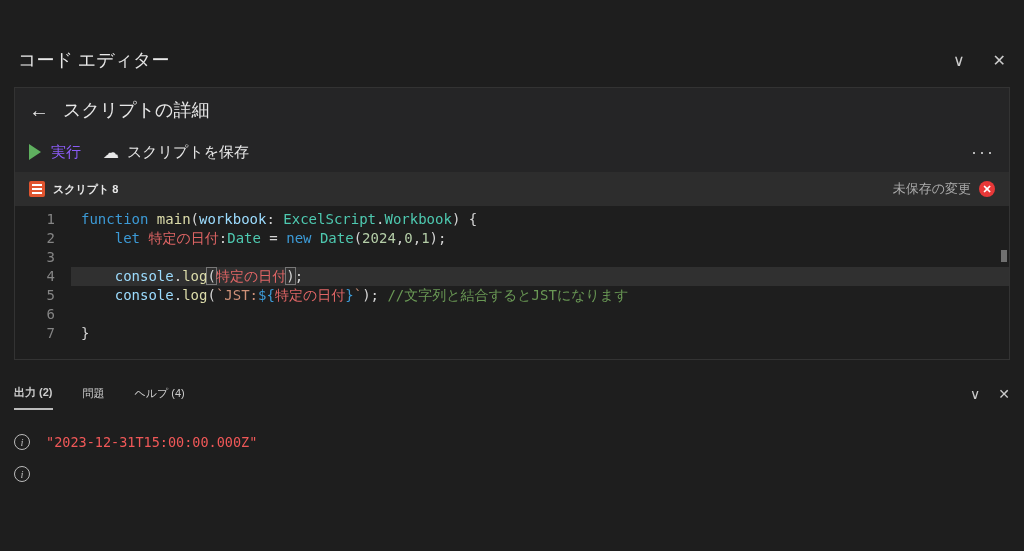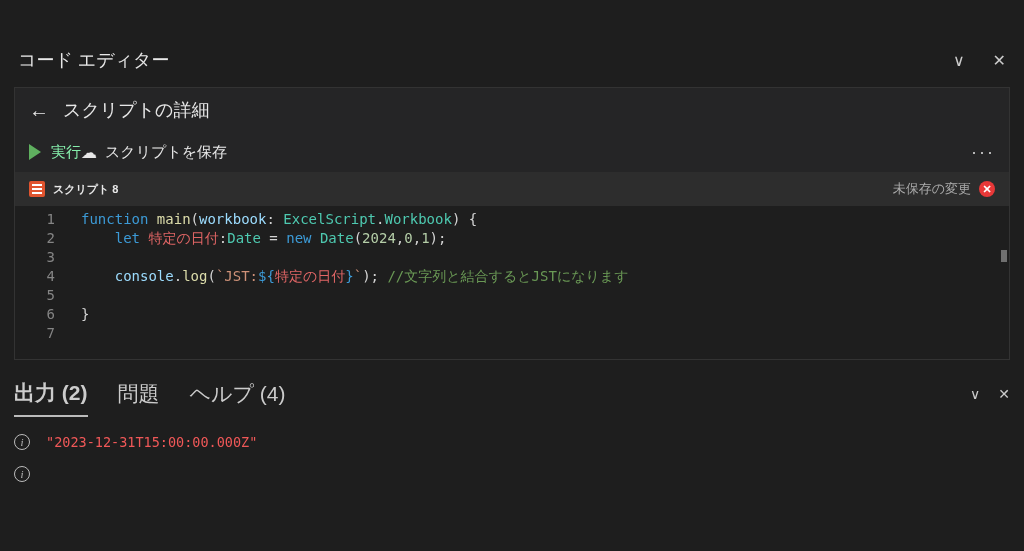--- a/index.html
+++ b/index.html
@@ -52,21 +52,21 @@
   height: 40px;
   padding: 0 14px;
 }
 .play-icon {
   width: 0; height: 0;
   border-left: 12px solid #5fb05f;
   border-top: 8px solid transparent;
   border-bottom: 8px solid transparent;
   margin-right: 10px;
 }
-.run-label { font-size: 15px; color: #86efac; }
+.run-label { font-size: 15px; color: #8b5cf6; margin-right: 22px; }
 .cloud-icon { color: #e8e8e8; font-size: 16px; margin-right: 8px; }
 .save-label { font-size: 15px; color: #e8e8e8; }
 .toolbar-spacer { flex: 1; }
 .dots { color: #cccccc; font-size: 18px; letter-spacing: 2px; }
 
 .script-bar {
   display: flex;
   align-items: center;
   height: 34px;
   padding: 0 14px;
@@ -130,21 +130,21 @@
 
 .bottom-tabs {
   display: flex;
   align-items: center;
   padding: 0 14px;
   height: 40px;
   margin-top: 14px;
   border-bottom: 1px solid transparent;
 }
 .btab {
-  font-size: 21px;
+  font-size: 11px;
   color: #cccccc;
   margin-right: 30px;
   padding: 8px 0;
   cursor: pointer;
   text-align: center;
 }
 .btab.active {
   font-weight: 600;
   border-bottom: 2px solid #bbb;
 }
@@ -216,20 +216,21 @@
         <div>4</div>
         <div>5</div>
         <div>6</div>
         <div>7</div>
       </div>
     <div class="code" id="code">
       <div class="minimap"></div>
     <div class="code-line"><span class="tk-keyword">function </span><span class="tk-func">main</span><span class="tk-plain">(</span><span class="tk-param">workbook</span><span class="tk-plain">: </span><span class="tk-type">ExcelScript</span><span class="tk-plain">.</span><span class="tk-type">Workbook</span><span class="tk-plain">) {</span></div>
         <div class="code-line"><span>    </span><span class="tk-keyword">let </span><span class="tk-var">特定の日付</span><span class="tk-plain">:</span><span class="tk-type">Date</span><span class="tk-plain"> = </span><span class="tk-keyword">new </span><span class="tk-type">Date</span><span class="tk-plain">(</span><span class="tk-num">2024</span><span class="tk-plain">,</span><span class="tk-num">0</span><span class="tk-plain">,</span><span class="tk-num">1</span><span class="tk-plain">);</span></div>
         <div class="code-line"></div>
+        <div class="code-line hl-line"><span>    </span><span class="tk-param">console</span><span class="tk-plain">.</span><span class="tk-func">log</span><span class="tk-plain tk-bracket-match">(</span><span class="tk-var">特定の日付</span><span class="tk-plain tk-bracket-match">)</span><span class="tk-plain">;</span></div>
         <div class="code-line"><span>    </span><span class="tk-param">console</span><span class="tk-plain">.</span><span class="tk-func">log</span><span class="tk-plain">(</span><span class="tk-string">`JST:</span><span class="tk-keyword">${</span><span class="tk-var">特定の日付</span><span class="tk-keyword">}</span><span class="tk-string">`</span><span class="tk-plain">); </span><span class="tk-comment">//文字列と結合するとJSTになります</span></div>
         <div class="code-line"></div>
         <div class="code-line"><span class="tk-plain">}</span></div>
       </div>
   </div>
 
 </div>
 
 <div class="bottom-tabs">
   <div class="btab active">出力 (2)</div>

